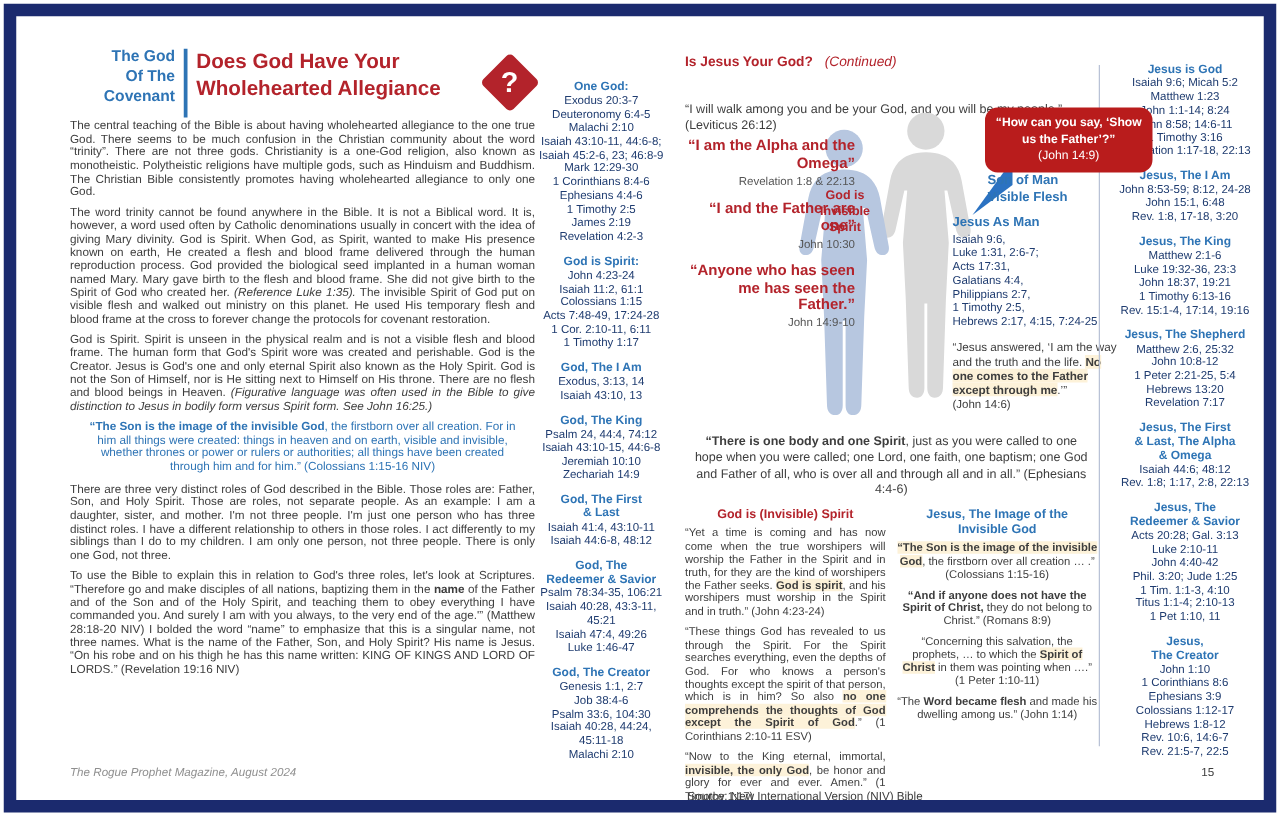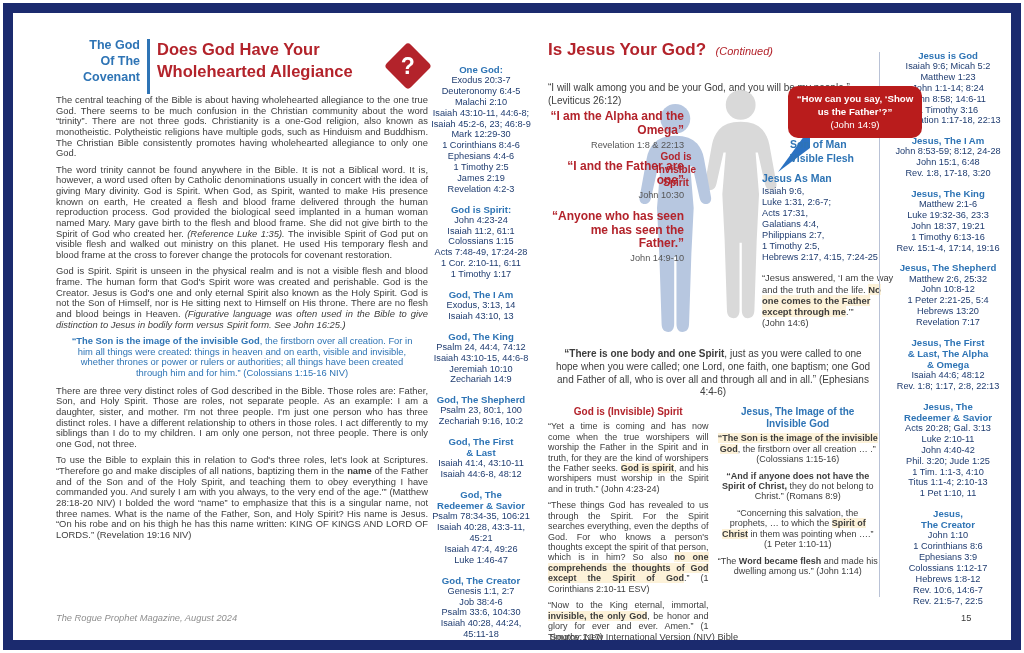--- a/index.html
+++ b/index.html
@@ -25,21 +25,21 @@
 
   .scripture-col{position:absolute;text-align:center;}
   .left-col{left:428px;top:52px;width:106px;margin-top:12px;}
   .right-col{left:888px;top:50px;width:120px;}
   .sgroup{margin-bottom:9px;}
   .shead{color:#2e74b5;font-weight:700;font-size:9.6px;line-height:1.16;white-space:pre-line;}
   .sref{color:#1f3c70;font-size:9.2px;line-height:1.18;}
 
   
   .rp-title-row{position:absolute;left:548px;top:40px;}
-  .rp-title{color:#b3232b;font-weight:700;font-size:17px;}
+  .rp-title{color:#b3232b;font-weight:700;font-size:11px;}
   .rp-cont{color:#b3232b;font-style:italic;font-size:11px;margin-left:5px;}
   .rp-intro{position:absolute;left:548px;top:82px;width:305px;font-size:10px;line-height:1.25;color:#3d3d3d;}
 
   .bubble{position:absolute;left:788px;top:86px;width:120px;background:#b91c1c;color:#fff;
           border-radius:10px;padding:7px 7px 6px 7px;font-weight:700;font-size:9.7px;
           text-align:center;line-height:1.3;z-index:6;}
   .bubble-ref{font-weight:400;margin-top:1px;}
   .bubble-tail{position:absolute;left:770px;top:128px;z-index:5;}
 
   .figures{position:absolute;left:618px;top:90px;width:180px;height:248px;}
@@ -135,25 +135,20 @@
         <div class="shead">God, The I Am</div>
         <div class="sref">Exodus, 3:13, 14</div>
         <div class="sref">Isaiah 43:10, 13</div>
       </div>
       <div class="sgroup">
         <div class="shead">God, The King</div>
         <div class="sref">Psalm 24, 44:4, 74:12</div>
         <div class="sref">Isaiah 43:10-15, 44:6-8</div>
         <div class="sref">Jeremiah 10:10</div>
         <div class="sref">Zechariah 14:9</div>
-      </div>
-      <div class="sgroup">
-        <div class="shead">God, The Shepherd</div>
-        <div class="sref">Psalm 23, 80:1, 100</div>
-        <div class="sref">Zechariah 9:16, 10:2</div>
       </div>
       <div class="sgroup">
         <div class="shead">God, The First
 &amp; Last</div>
         <div class="sref">Isaiah 41:4, 43:10-11</div>
         <div class="sref">Isaiah 44:6-8, 48:12</div>
       </div>
       <div class="sgroup">
         <div class="shead">God, The
 Redeemer &amp; Savior</div>

